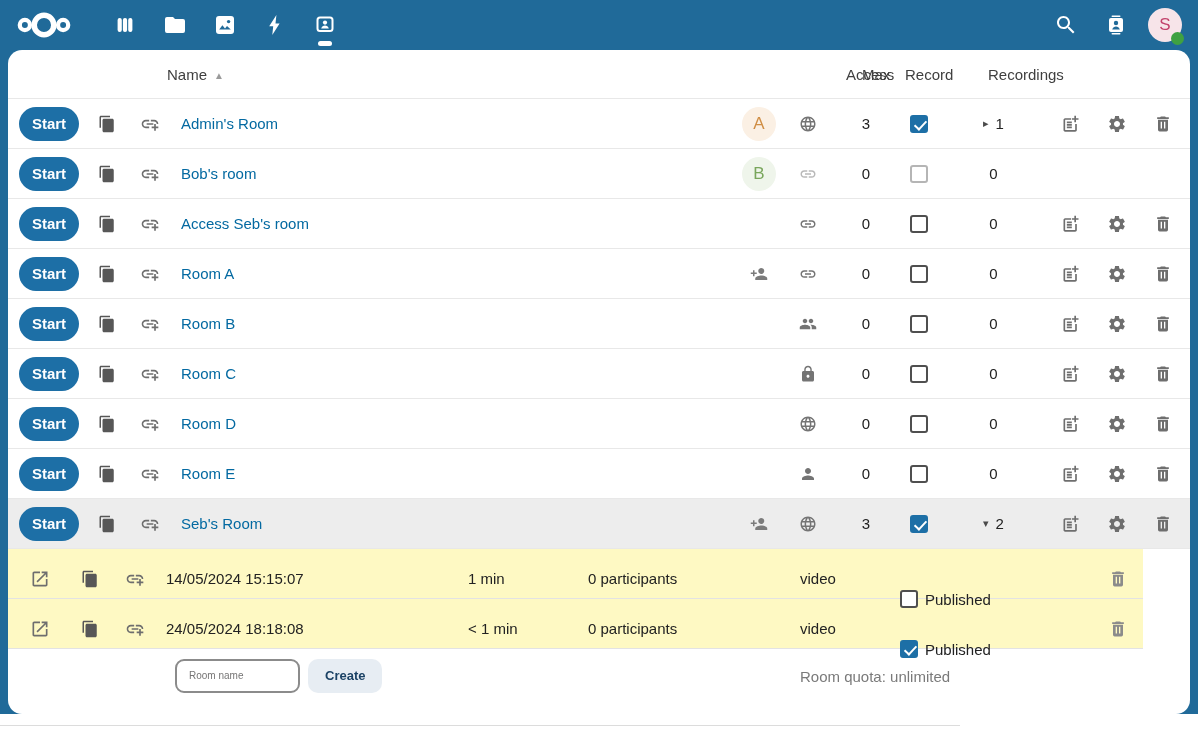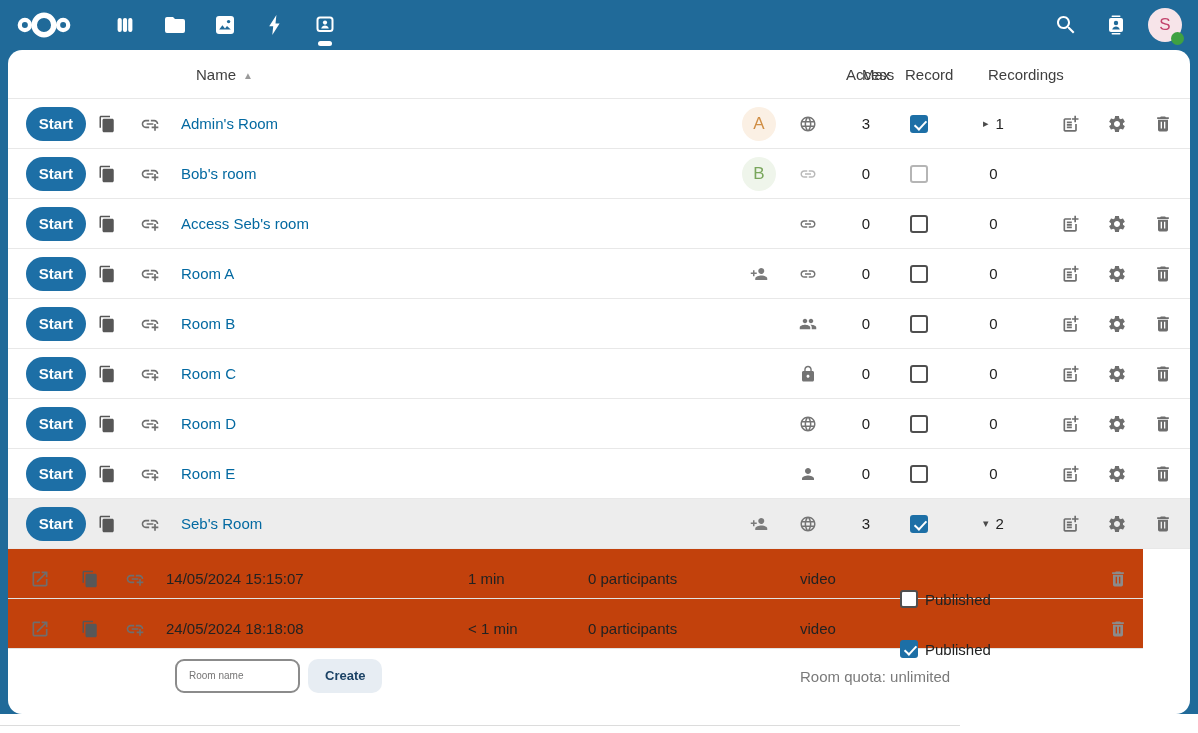--- a/index.html
+++ b/index.html
@@ -19,28 +19,28 @@
   .tb-btn{width:36px;height:36px;display:flex;align-items:center;justify-content:center;background:none;border:none;cursor:pointer;color:#fff;padding:0;}
   .avatar-user{width:34px;height:34px;border-radius:50%;display:flex;align-items:center;justify-content:center;
     background:#f7e4e9;color:#c2416b;font-size:17px;position:relative;cursor:pointer;}
   .status-dot{position:absolute;right:-2px;bottom:-3px;width:13px;height:13px;border-radius:50%;background:#3fa142;}
   
   .app-frame{background:var(--header-bg);padding:0 8px;}
   .content{height:664px;background:#fff;border-radius:14px;overflow:hidden;position:relative;}
   
   .thead{height:49px;border-bottom:1px solid var(--row-line);position:relative;font-size:15px;color:#3f3f3f;}
   .th{position:absolute;top:0;line-height:49px;white-space:nowrap;cursor:pointer;}
-  .th-name{left:188px;} .th-access{left:838px;} .th-max{left:854px;} .th-record{left:897px;} .th-recordings{left:957px;margin-left:23px;}
+  .th-name{left:159px;} .th-access{left:838px;} .th-max{left:854px;} .th-record{left:897px;} .th-recordings{left:957px;margin-left:23px;}
   .sort{font-size:10px;color:#9a9a9a;margin-left:7px;vertical-align:1px;}
   
   .row{display:grid;grid-template-columns:74px 42px 44px 1fr 48px 50px 66px 40px 109px 46px 46px 46px;
     align-items:center;height:50px;border-bottom:1px solid var(--row-line);padding:0 4px;font-size:15px;}
   .row.selected{background:var(--selected-row);}
   .cell{display:flex;align-items:center;justify-content:center;min-width:0;}
-  .c-left{justify-content:flex-end;}
+  .c-left{justify-content:center;}
   .c-name{justify-content:flex-start;padding-left:9px;white-space:nowrap;overflow:hidden;color:#0369a1;cursor:pointer;}
   .start-btn{height:34px;padding:0 13px;border:none;border-radius:17px;background:var(--accent);
     color:#fff;font-weight:bold;font-size:15px;font-family:inherit;cursor:pointer;}
   .ibtn{background:none;border:none;padding:0;cursor:pointer;color:var(--icon-gray);display:flex;align-items:center;justify-content:center;}
   .ibtn.dark{color:var(--icon-dark);}
   .ibtn.light{color:#8b8b8b;}
   .icn svg{width:20px;height:20px;display:block;}
   .nav-icn svg{width:24px;height:24px;}
   .sz18 svg{width:18px;height:18px;}
   .dim{opacity:.5;}
@@ -48,21 +48,21 @@
   .shared-icn{color:#7b7b7b;}
   .access-icn{color:#747474;}
   
   .cb{width:18px;height:18px;border:2px solid #4f4f4f;border-radius:3px;background:#fff;display:inline-block;position:relative;cursor:pointer;flex:none;}
   .cb.checked{background:var(--accent);border-color:var(--accent);}
   .cb.checked::after{content:"";position:absolute;left:5px;top:1px;width:5px;height:10px;
     border-right:2px solid #fff;border-bottom:2px solid #fff;transform:rotate(43deg);}
   .cb.dim-cb{border-color:#b5b5b5;}
   .tri{font-size:11px;color:#4a4a4a;margin-right:7px;cursor:pointer;}
   
-  .rec-area{width:1135px;background:#c2410c;}
+  .rec-area{width:1135px;background:#fef9c3;}
   .rec-row{display:grid;grid-template-columns:56px 44px 46px 300px 120px 210px 100px 205px 50px;
     align-items:center;height:50px;border-bottom:1px solid #e3e3e3;padding-left:4px;font-size:15px;}
   .rc-left{justify-content:flex-start;}
   .rc-date{padding-left:8px;} .rc-dur{padding-left:10px;} .rc-part{padding-left:10px;}
   .rc-type{padding-left:12px;} .rc-pub{padding-left:12px;gap:7px;margin-top:41px;}
   
   .tfoot{height:53px;display:flex;align-items:center;padding-left:167px;position:relative;}
   .room-input{width:125px;height:34px;border:2px solid #8b8b8b;border-radius:9px;padding:0 12px;
     font-size:10px;font-family:inherit;color:#222;outline:none;}
   .room-input::placeholder{color:#767575;}

